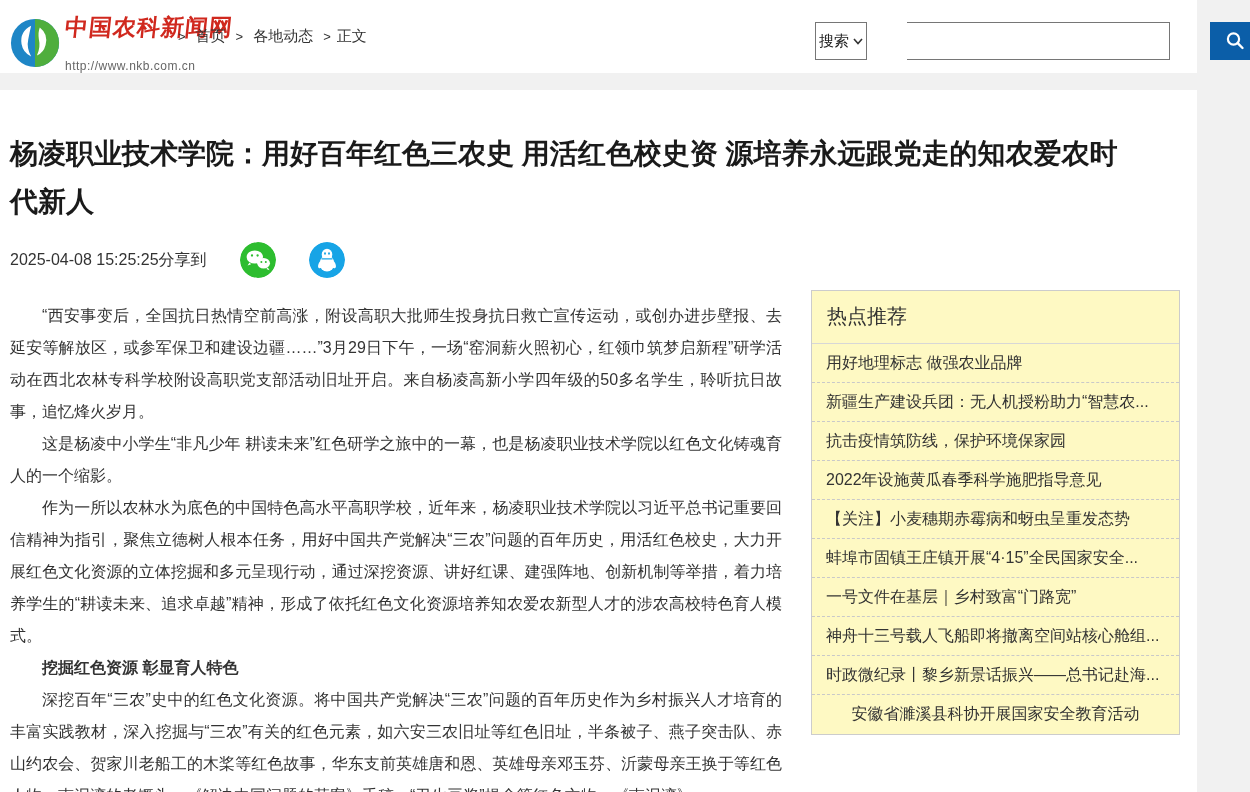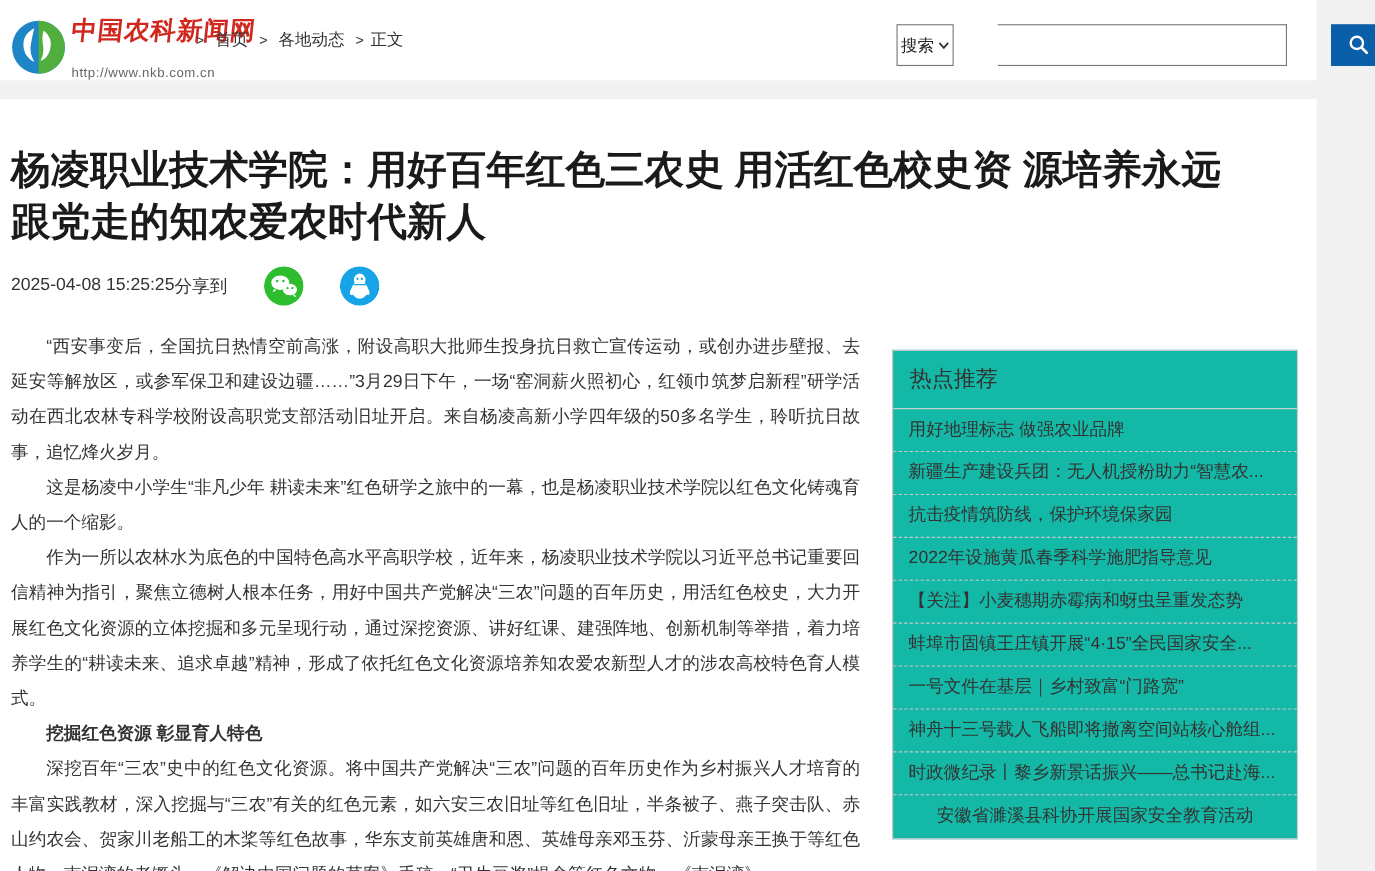--- a/index.html
+++ b/index.html
@@ -31,21 +31,21 @@
   .search-button { width:50px; height:38px; background:#0b5ea8; border:none; display:flex; align-items:center; justify-content:center; cursor:pointer; }
 
   .gray-strip { height:17px; width:1250px; background:#f1f1f1; }
 
   
   .content { position:relative; width:1197px; height:702px; background:#fff; overflow:hidden; }
 
   .article-title {
     margin:40px 10px 0 10px;
     width:1130px;
-    font-size:36px;
+    font-size:28px;
     line-height:48px;
     font-weight:bold;
     color:#1a1a1a;
   }
 
   .meta-row { margin:16px 10px 0 10px; width:1170px; height:36px; display:flex; align-items:center; }
   .article-date { font-size:16px; color:#333; }
   .share-box { display:flex; align-items:center; gap:33px; }
   .share-label { font-size:16px; color:#333; }
   .icon-circle { width:36px; height:36px; border-radius:50%; cursor:pointer; display:block; }
@@ -56,21 +56,21 @@
     line-height:32px;
     color:#333;
     text-indent:32px;
     text-align:justify;
   }
   .para.bold { font-weight:bold; }
 
   
   .sidebar {
     position:absolute; left:811px; top:200px; width:369px;
-    border:1px solid #ccc; background:#14b8a6;margin-top:28px;
+    border:1px solid #ccc; background:#fef9c3;
   }
   .sidebar-title { font-size:20px; color:#333; padding:12px 15px 13px 15px; border-bottom:1px solid #d7d7d7; }
   .sb-item {
     height:39px; line-height:38px; padding:0 14px;
     font-size:16px; color:#333;
     border-bottom:1px dashed #c9c9c9;
     white-space:nowrap; overflow:hidden;
     cursor:pointer;
   }
   .sb-item:last-child { border-bottom:none;text-align:center; }

